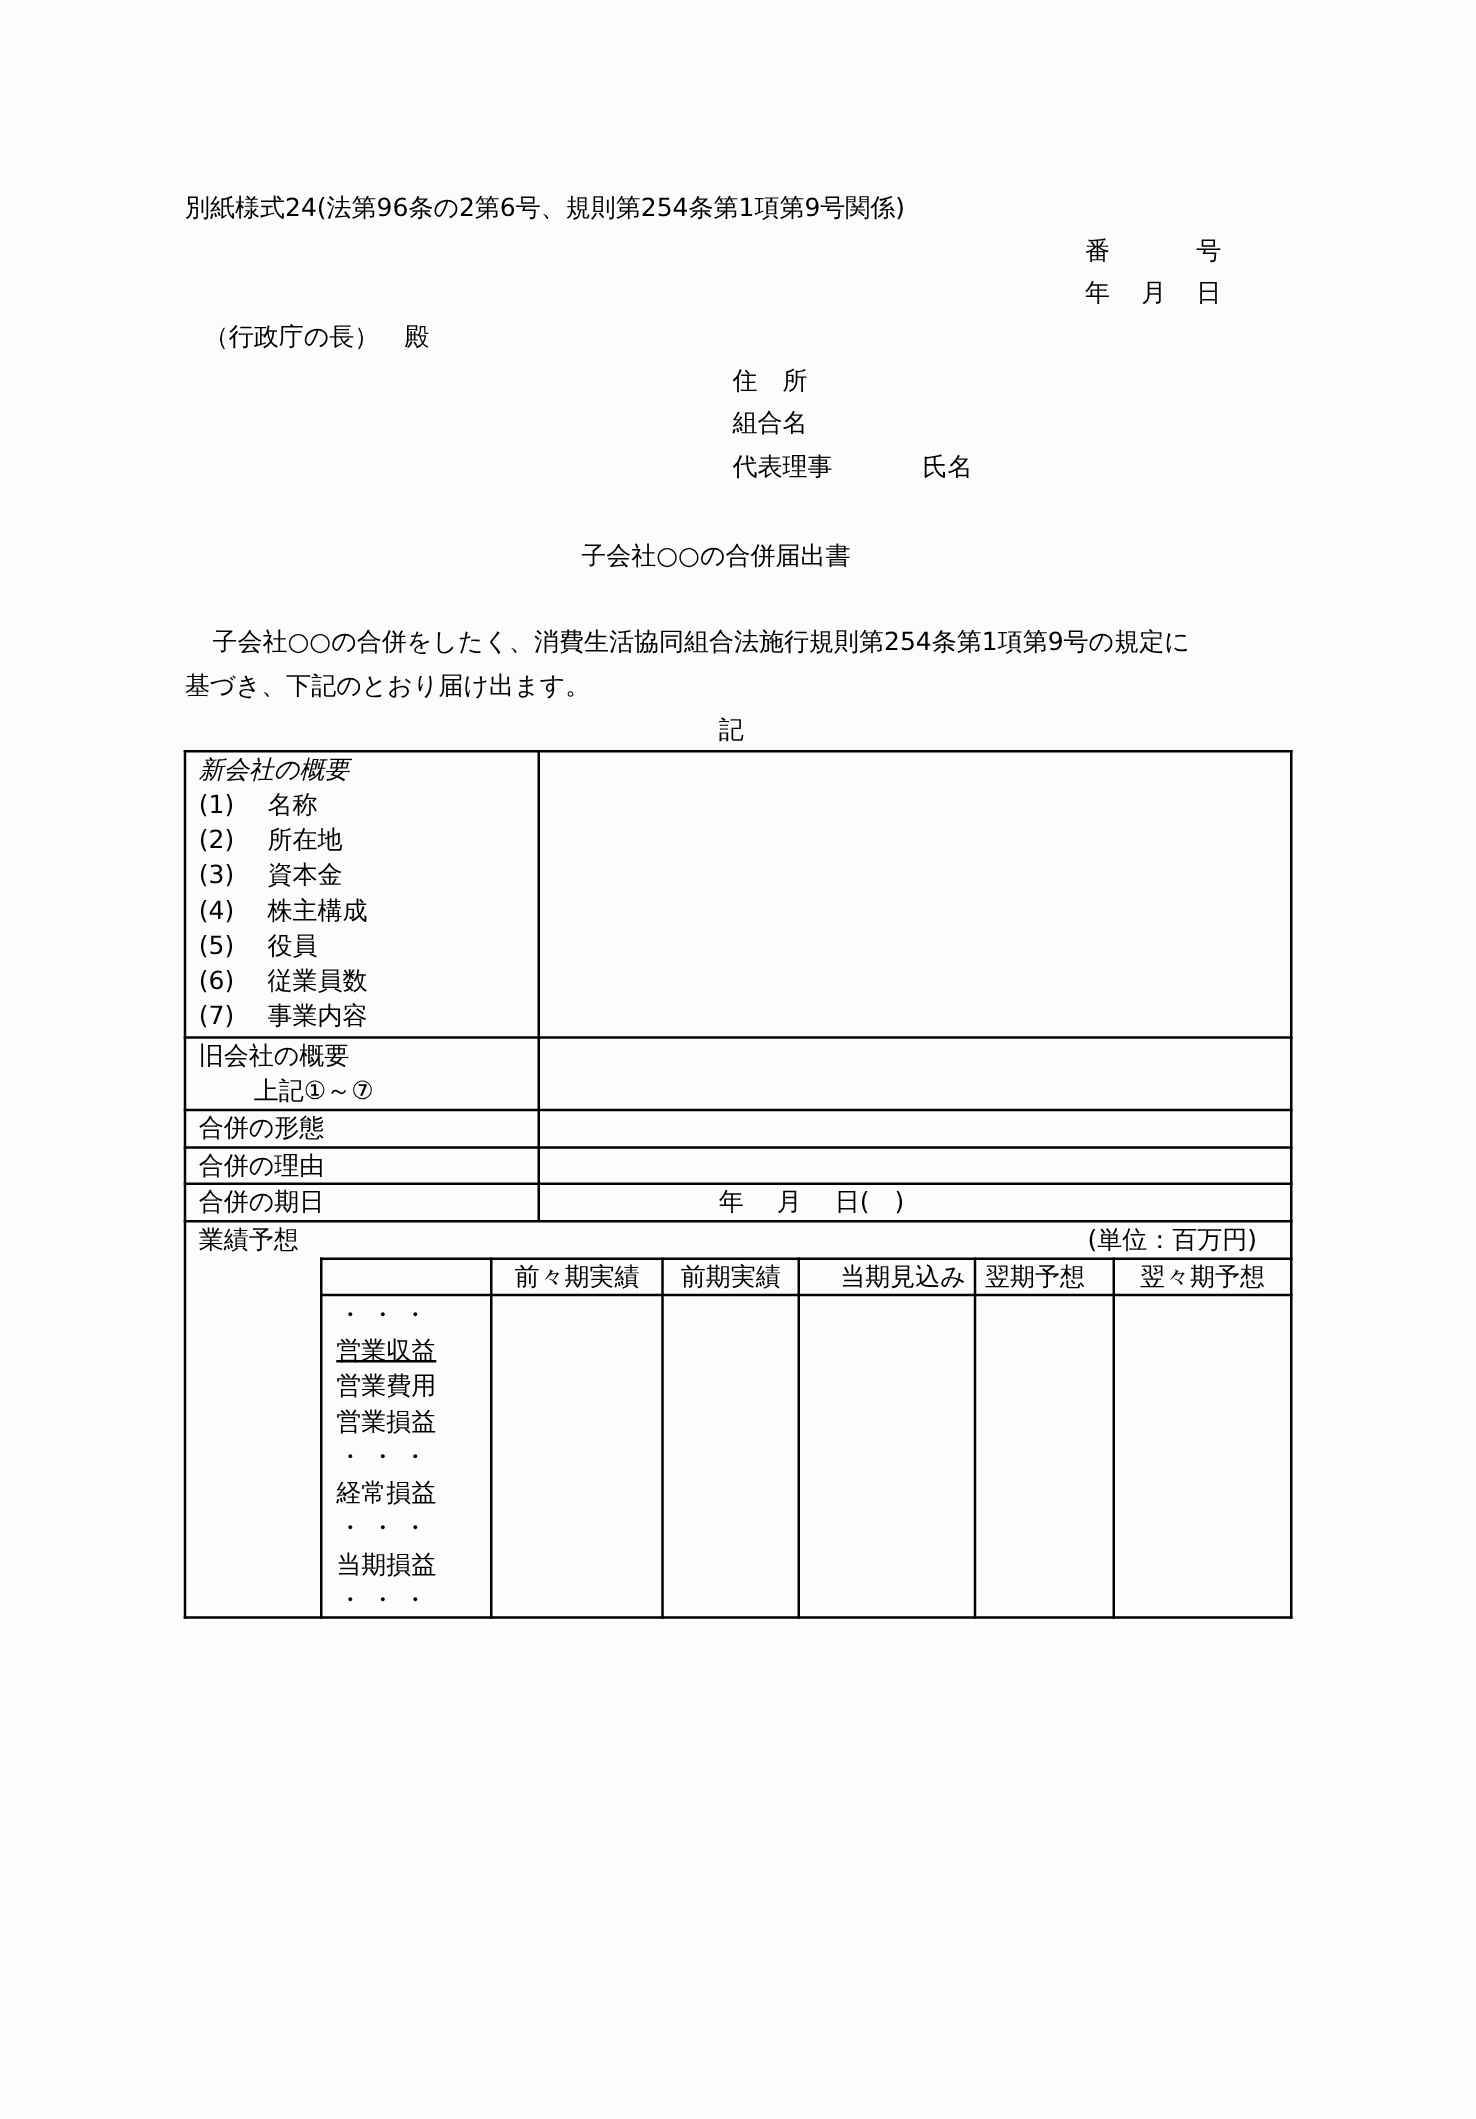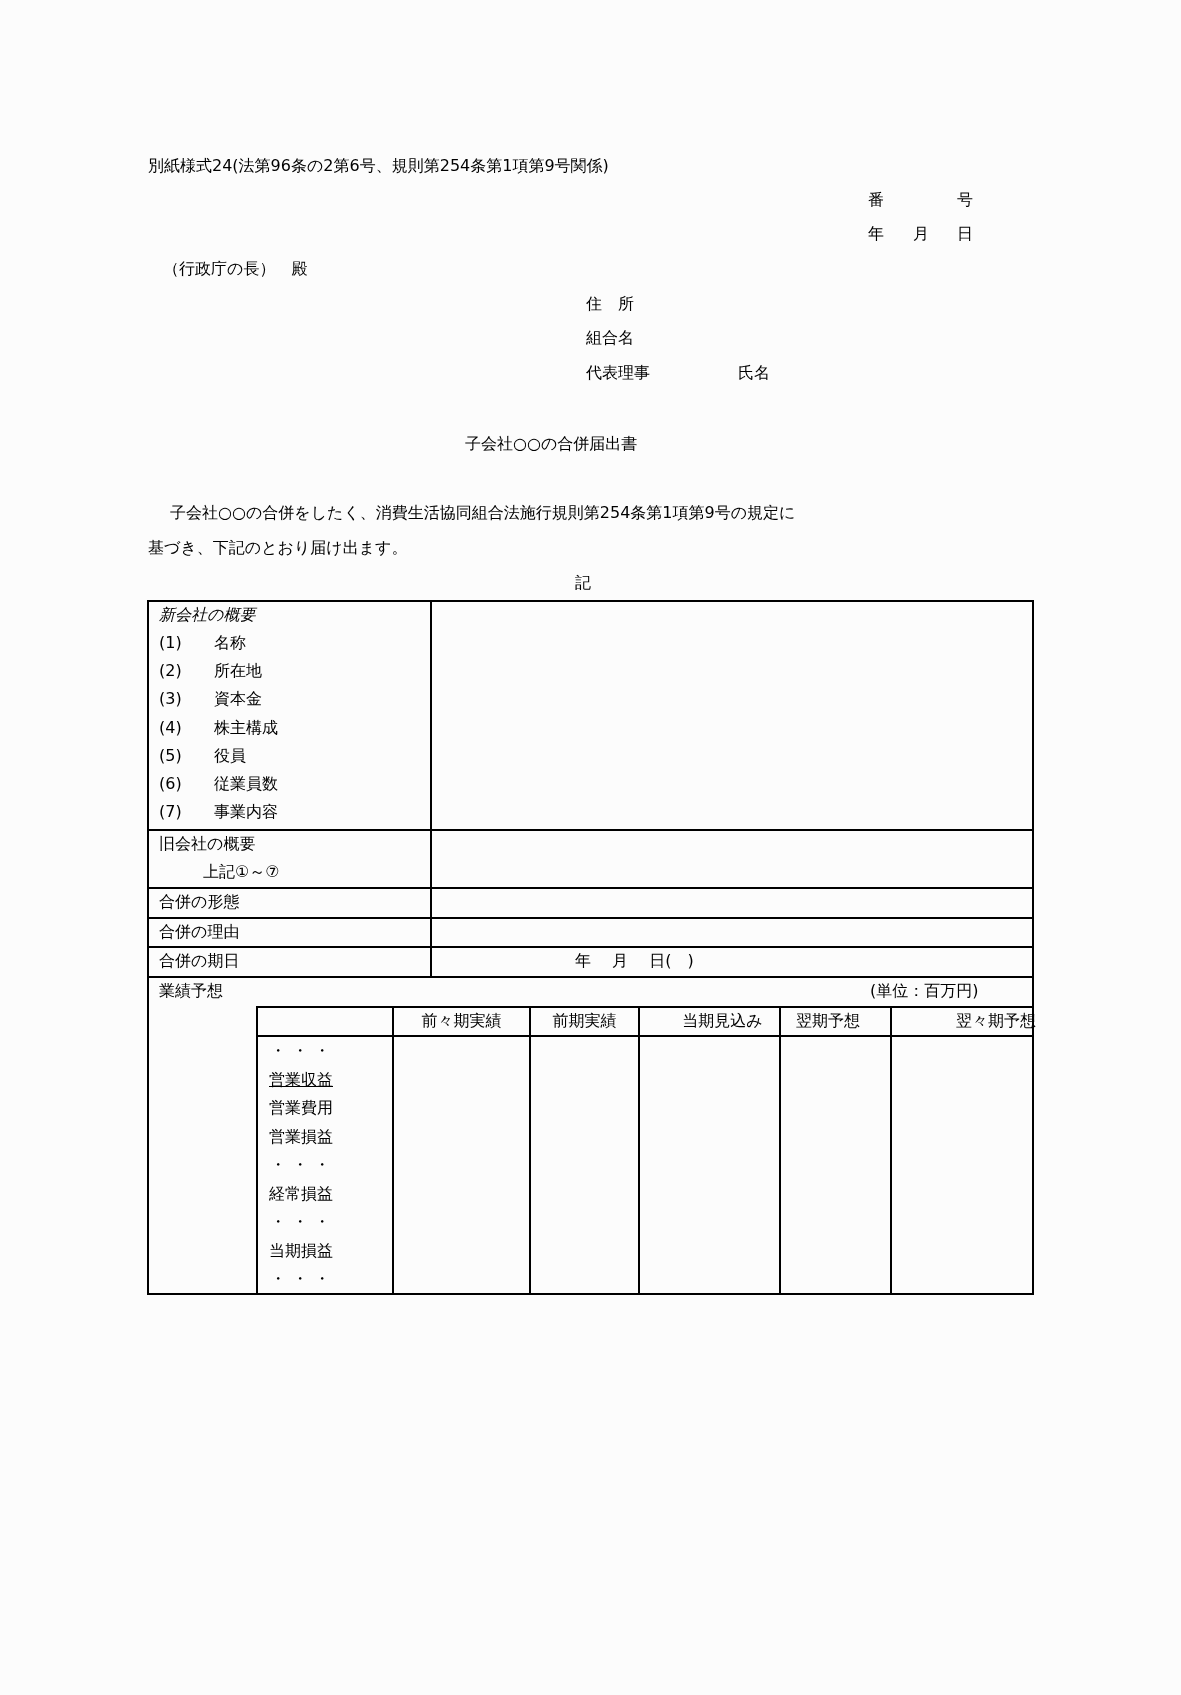--- a/index.html
+++ b/index.html
@@ -1,18 +1,18 @@
 <!DOCTYPE html>
 <html><head>
 <meta charset="utf-8">
 <style>
   html, body { margin:0; padding:0; background:#fcfcfc; }
   body { width:1181px; height:1695px; position:relative; overflow:hidden;
          font-family:"DejaVu Sans", sans-serif; color:#000; }
-  .t { position:absolute; font-size:16px; line-height:24px; white-space:pre; }
+  .t { position:absolute; font-size:20px; line-height:24px; white-space:pre; }
   .hl { position:absolute; height:2px; background:#000; }
   .vl { position:absolute; width:2px; background:#000; }
   .c { text-align:center; }
 </style>
 </head>
 <body>
 
 <div class="t" style="left:148px;top:154px;">別紙様式24(法第96条の2第6号、規則第254条第1項第9号関係)</div>
 <div class="t" style="left:868px;top:188px;">番</div>
 <div class="t" style="left:957px;top:188px;">号</div>
@@ -76,21 +76,21 @@
 <div class="t" style="left:159px;top:949px;">合併の期日</div>
 <div class="t" style="left:575px;top:949px;">年　 月　 日(　)</div>
 
 <div class="t" style="left:159px;top:979px;">業績予想</div>
 <div class="t" style="left:870px;top:979px;">(単位：百万円)</div>
 
 <div class="t c" style="left:394px;top:1009px;width:135px;">前々期実績</div>
 <div class="t c" style="left:531px;top:1009px;width:107px;">前期実績</div>
 <div class="t c" style="left:640px;top:1009px;width:165px;">当期見込み</div>
 <div class="t c" style="left:781px;top:1009px;width:94px;">翌期予想</div>
-<div class="t c" style="left:892px;top:1009px;width:140px;margin-left:34px;">翌々期予想</div>
+<div class="t c" style="left:892px;top:1009px;width:140px;">翌々期予想</div>
 
 <div class="t" style="left:270px;top:1039px;letter-spacing:6px;">・・・</div>
 <div class="t" style="left:269px;top:1068px;text-decoration:underline;">営業収益</div>
 <div class="t" style="left:269px;top:1096px;">営業費用</div>
 <div class="t" style="left:269px;top:1125px;">営業損益</div>
 <div class="t" style="left:270px;top:1153px;letter-spacing:6px;">・・・</div>
 <div class="t" style="left:269px;top:1182px;">経常損益</div>
 <div class="t" style="left:270px;top:1210px;letter-spacing:6px;">・・・</div>
 <div class="t" style="left:269px;top:1239px;">当期損益</div>
 <div class="t" style="left:270px;top:1267px;letter-spacing:6px;">・・・</div>

